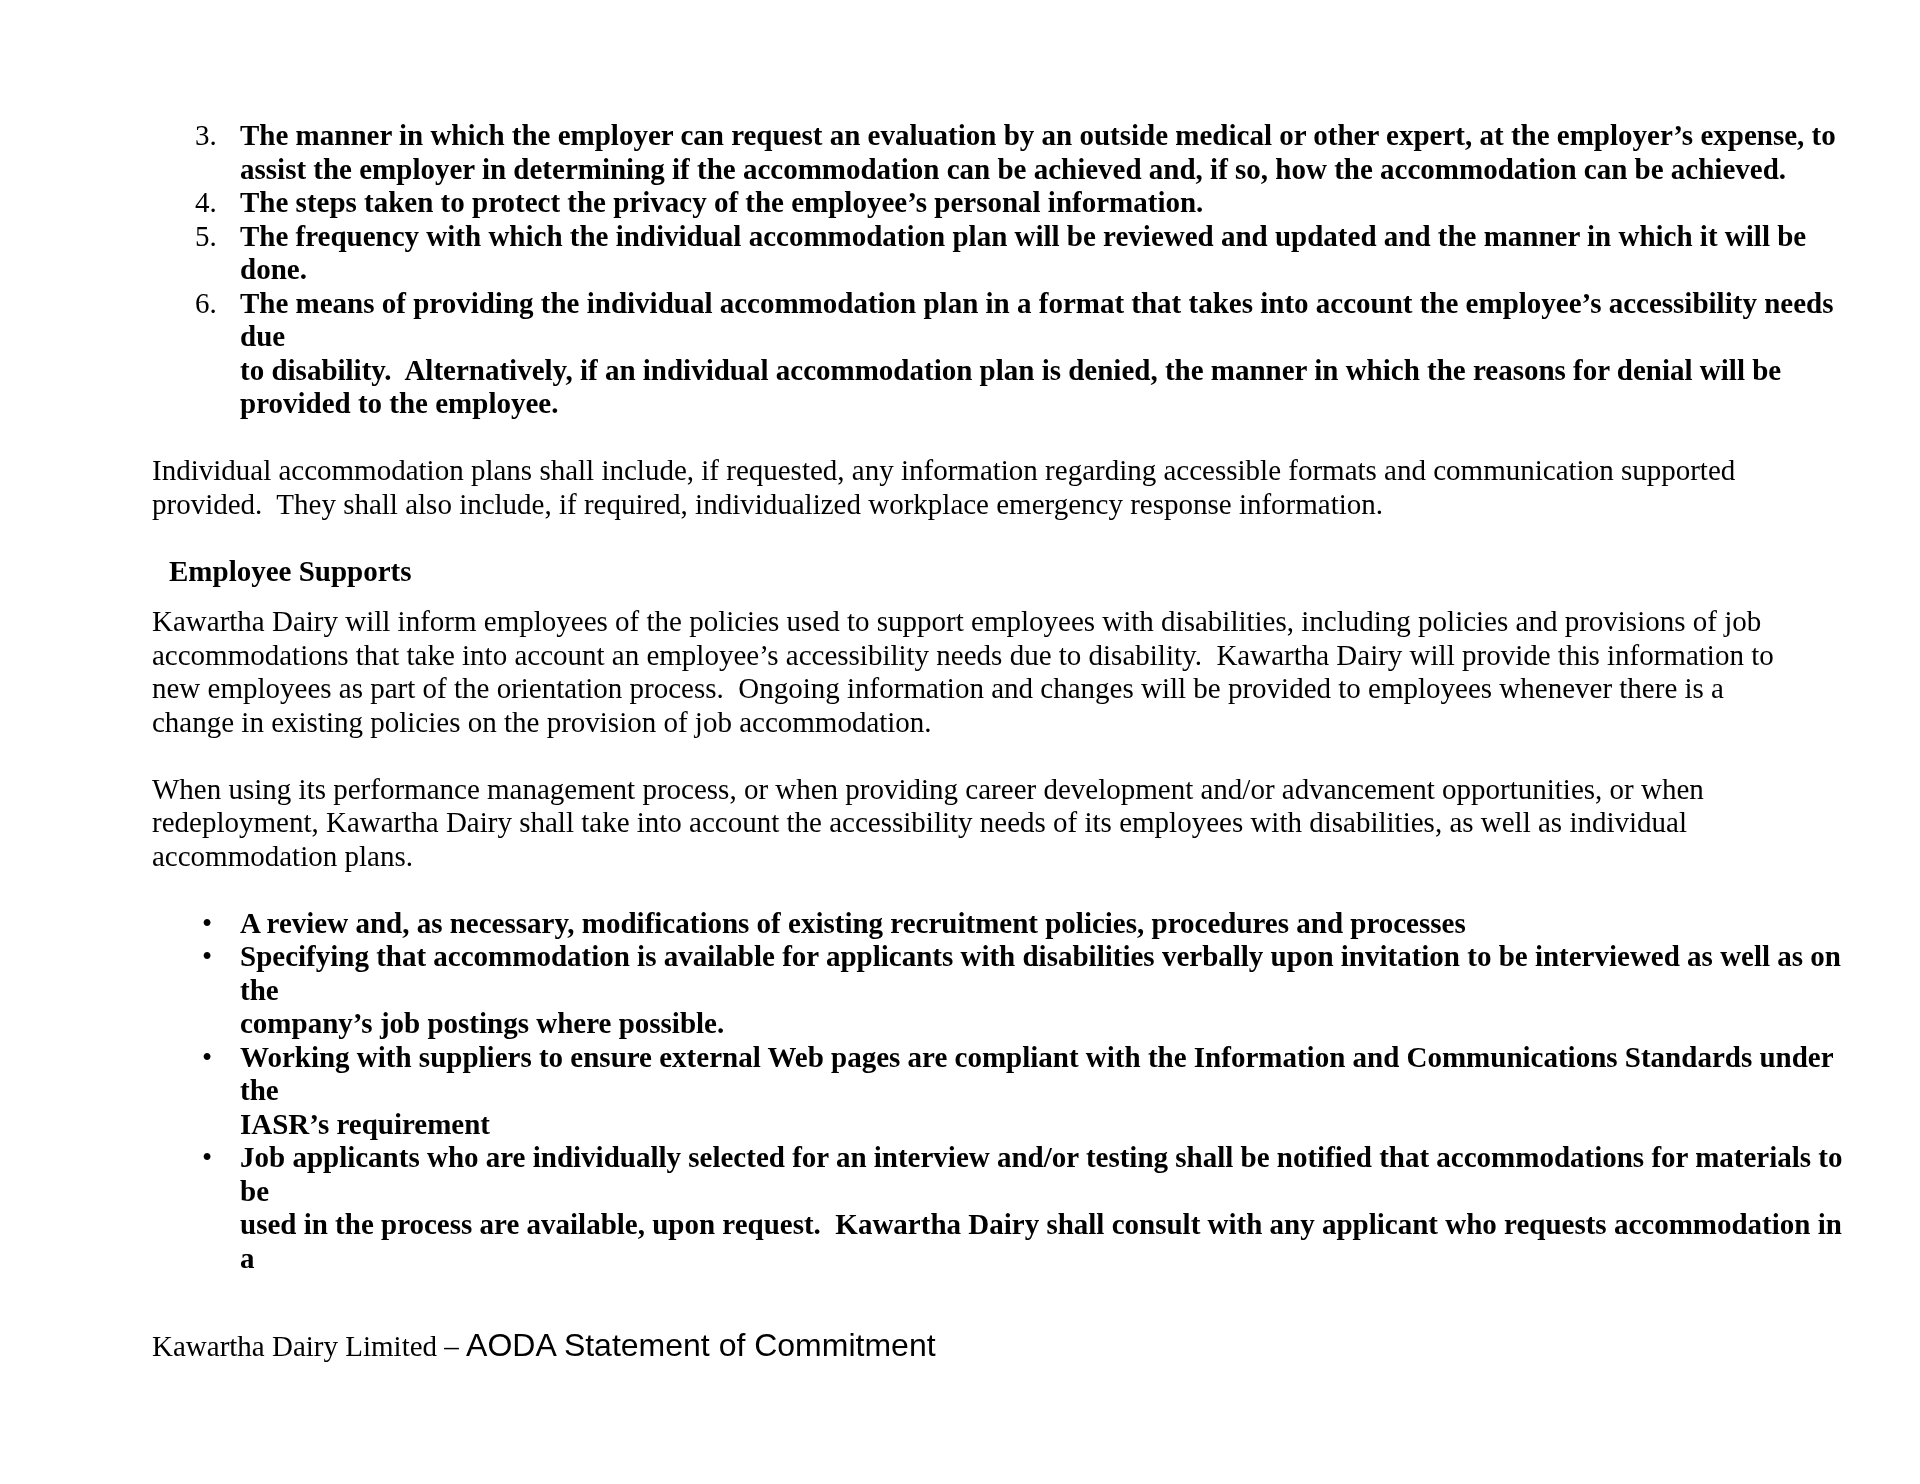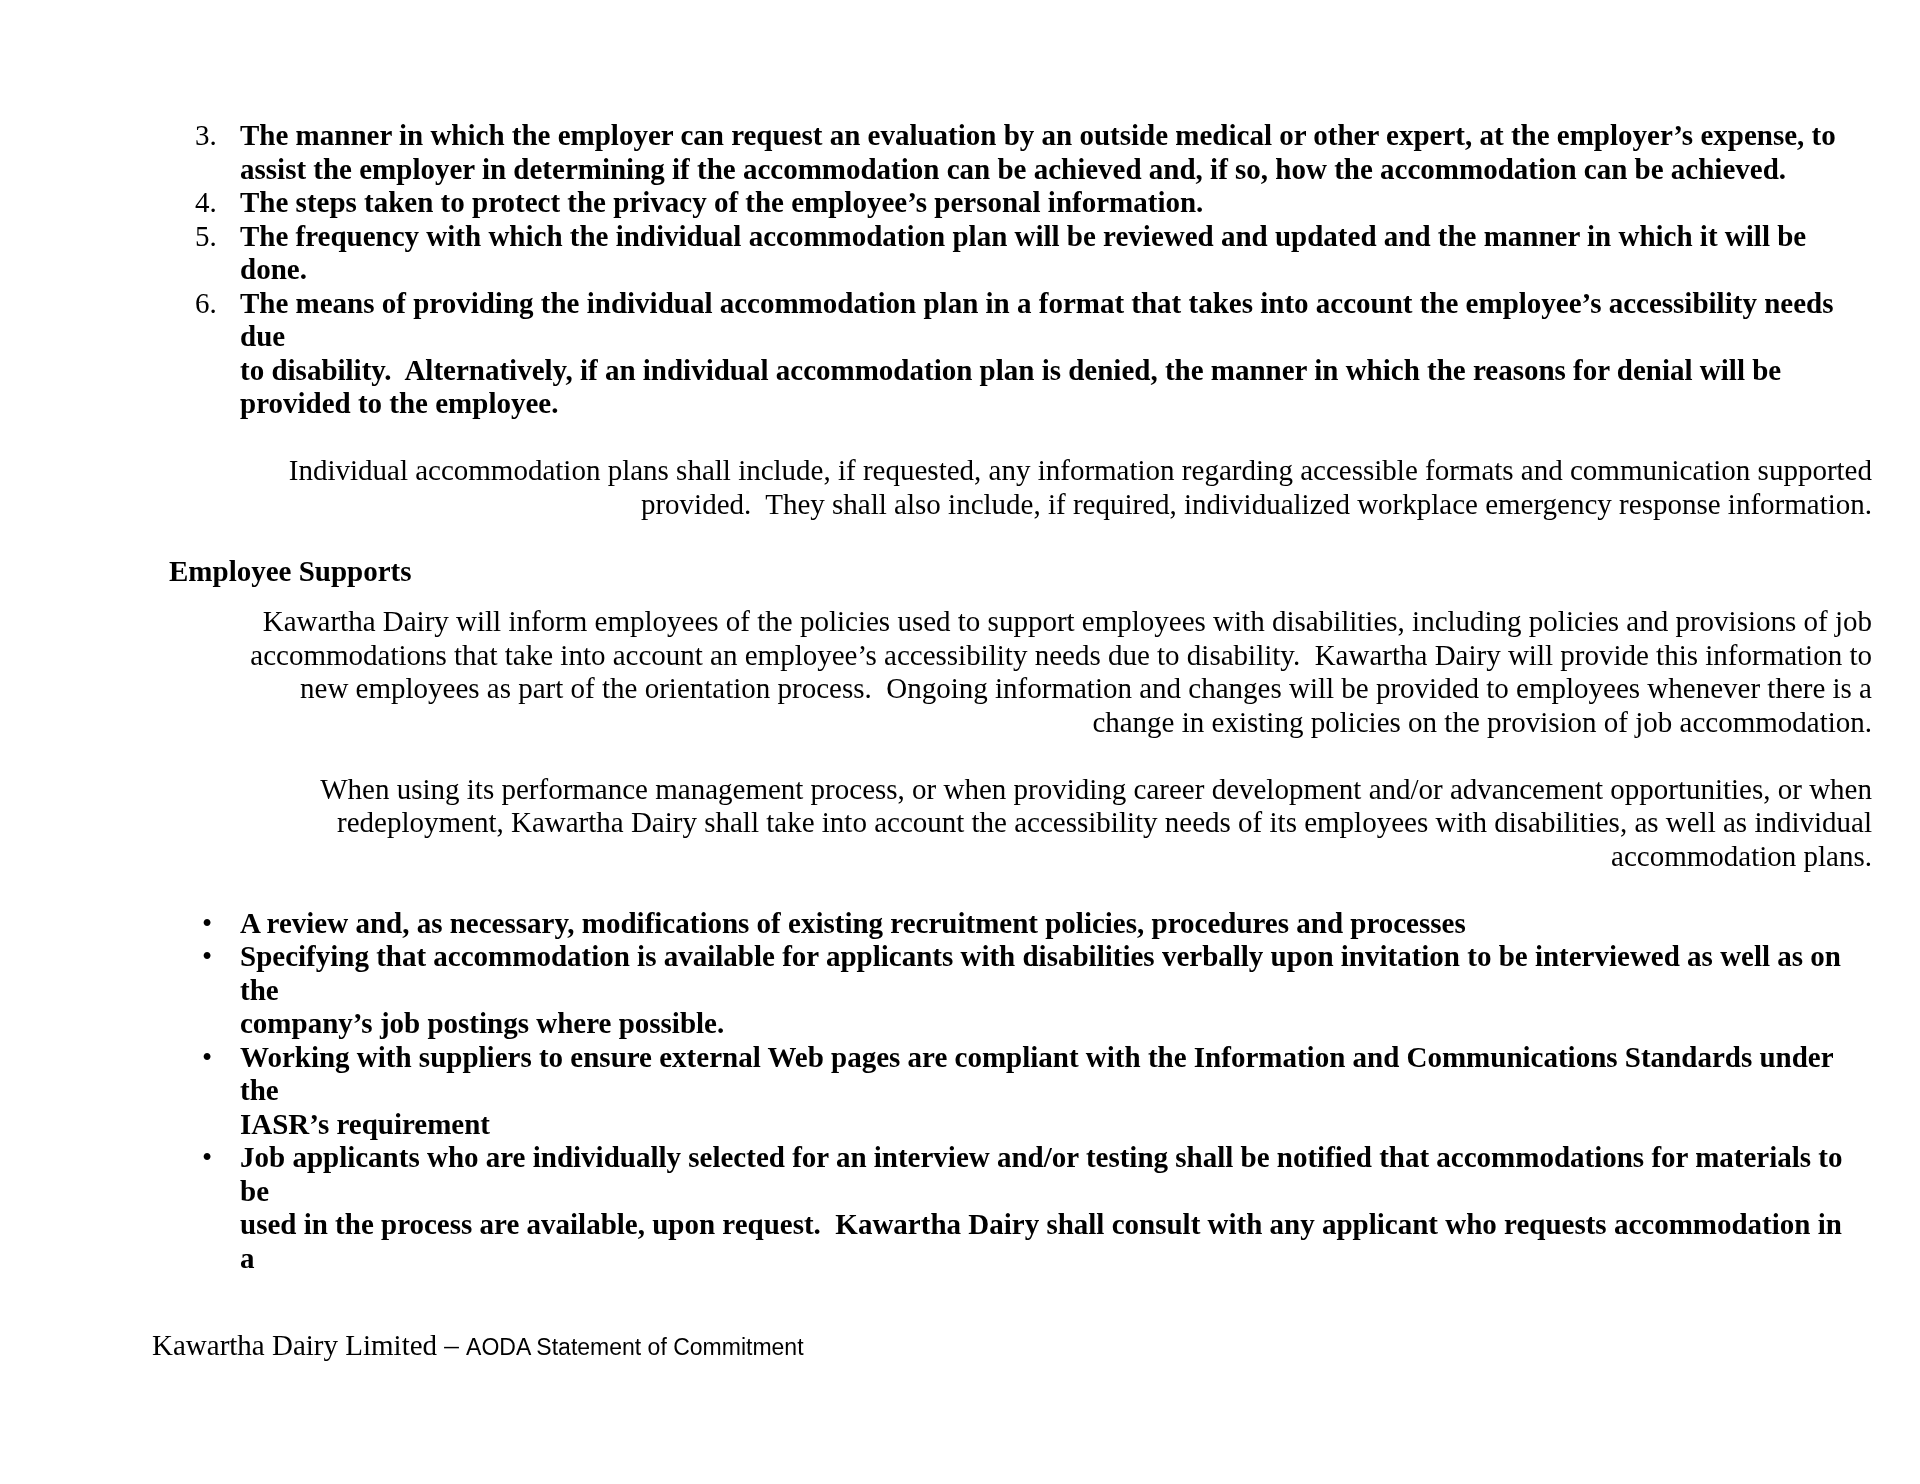--- a/index.html
+++ b/index.html
@@ -21,21 +21,20 @@
   .content {
     position: absolute;
     left: 152px;
     top: 119px;
     width: 1720px;
   }
   .para {
     margin: 0 0 33.5px 0;
     white-space: pre-wrap;
     width: 1720px;
-    text-align: right;
   }
   .heading {
     font-weight: bold;
     margin: 17px;
     font-size: 29px;
     line-height: 33.5px;
   }
   .list {
     margin: 0 0 33.5px 0;
     padding: 0;
@@ -61,21 +60,21 @@
     margin-bottom: 0;
   }
   .footer {
     position: absolute;
     left: 152px;
     top: 1329px;
     white-space: pre;
   }
   .footer .doc-title {
     font-family: "Liberation Sans", "DejaVu Sans", sans-serif;
-    font-size: 23px;
+    font-size: 32px;
   }
 </style>
 </head>
 <body>
 
 <div class="page">
   <div class="content">
 
     <div class="list numbered-list">
       <div class="list-item">

